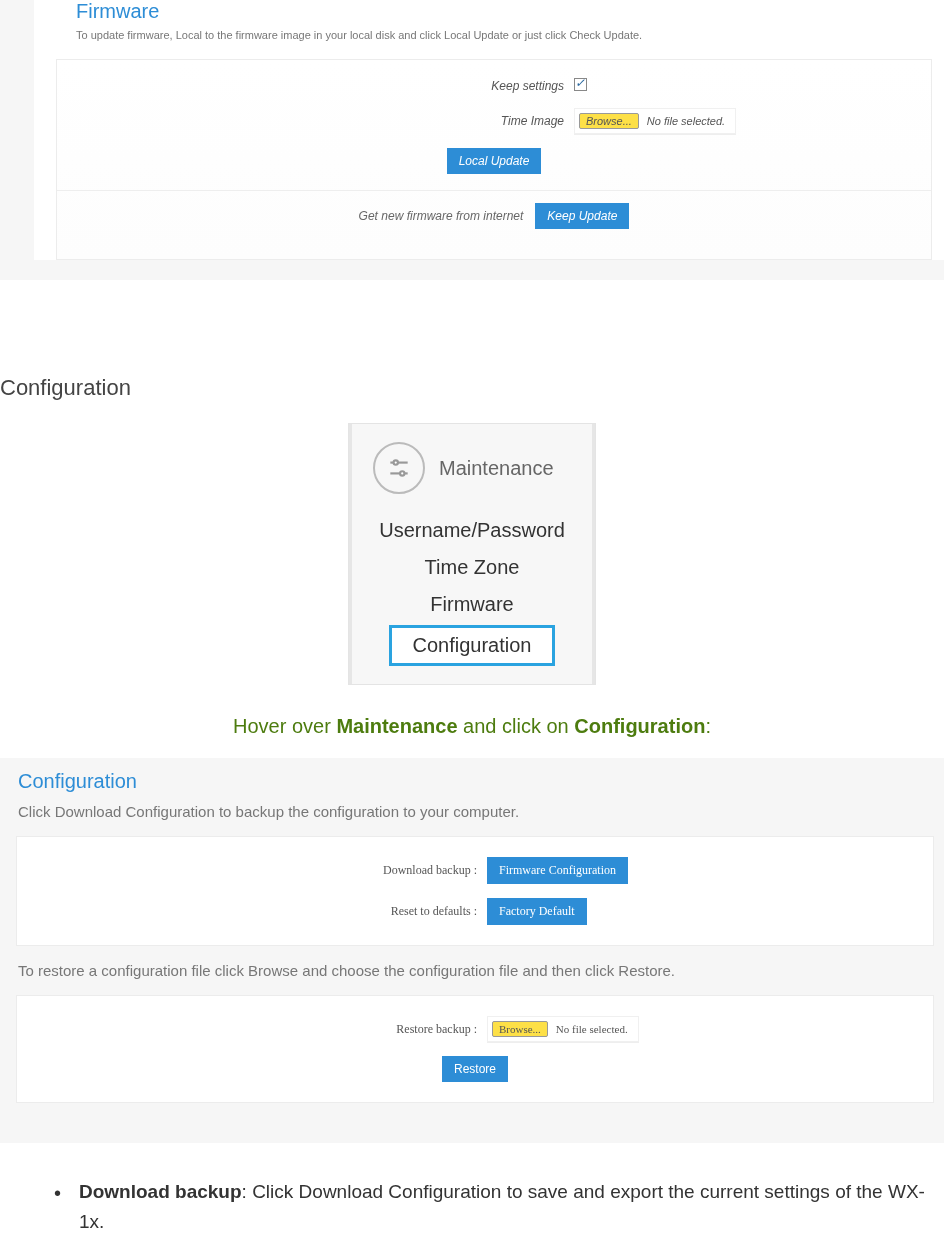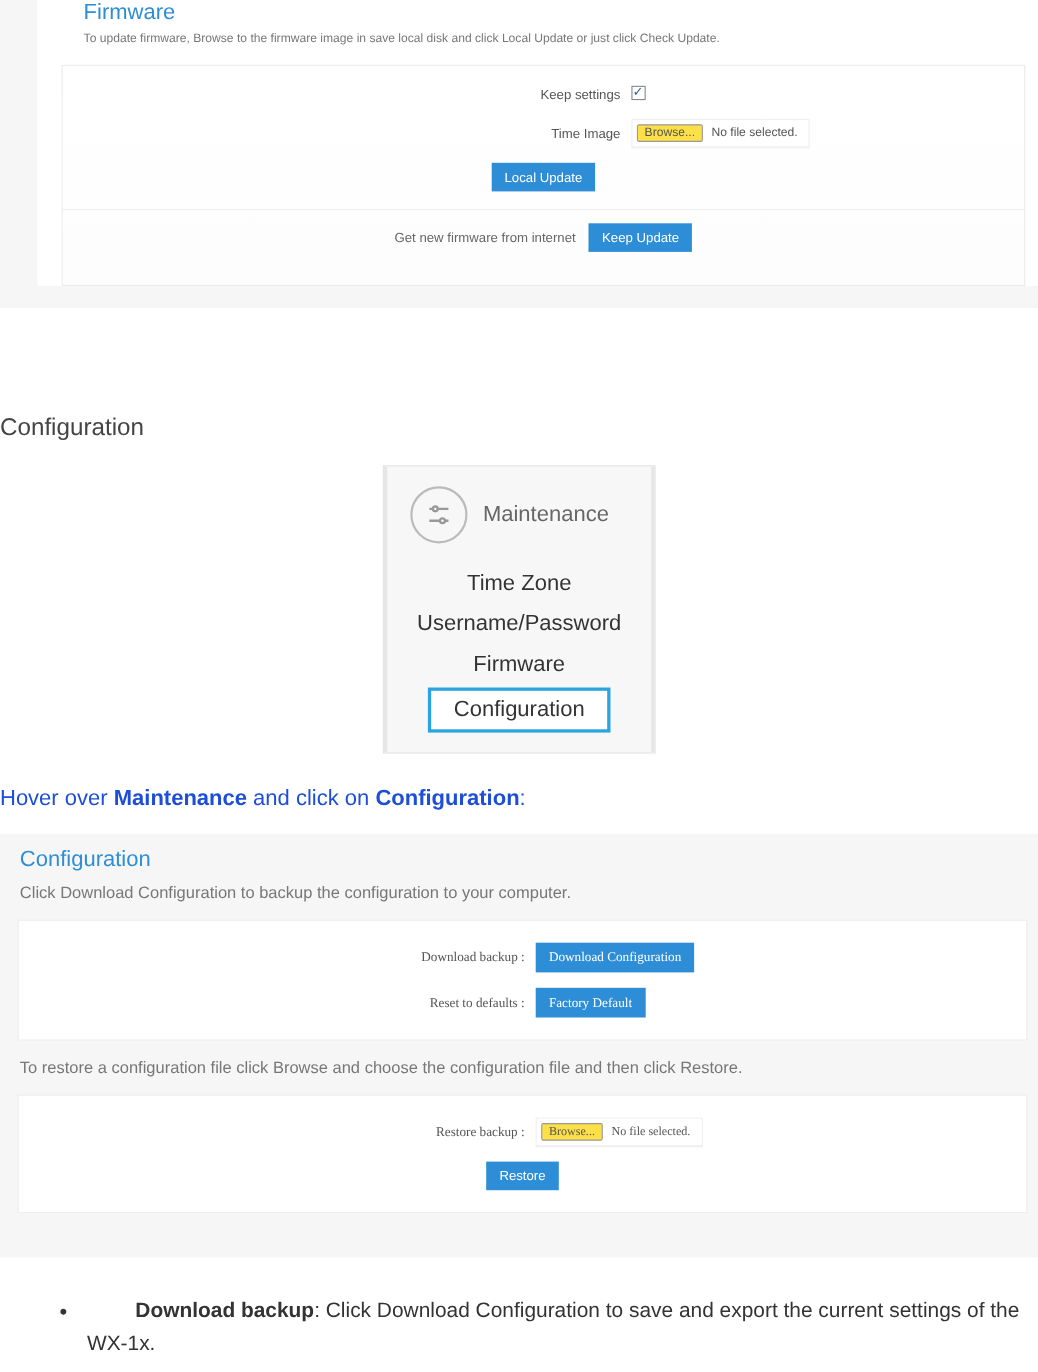--- a/index.html
+++ b/index.html
@@ -31,20 +31,21 @@
   .panel-desc {
     color: #777;
     font-size: 11px;
     padding: 0 0 18px 42px;
   }
   .inner-card {
     margin-left: 22px;
     border: 1px solid #ececec;
     background: linear-gradient(#fff, #fdfdfd);
     padding: 18px 0 30px 0;
+    font-style: italic;
   }
   .form-row {
     display: flex;
     align-items: center;
     justify-content: center;
     font-size: 12px;
     color: #555;
     margin-bottom: 14px;
   }
   .form-row .label {
@@ -160,22 +161,23 @@
   }
   .menu-item.selected {
     border: 3px solid #2aa3e0;
     background: #fff;
     margin: 2px 40px;
     padding: 6px 0;
   }
 
   .hover-line {
     font-size: 20px;
-    color: #1d4ed8;
+    color: #4d7c0f;
     margin: 0 0 20px 0;
+    text-align: center;
   }
   .hover-line b { font-weight: 700; }
 
   
   .config-outer {
     background: #f6f6f6;
     padding: 12px 10px 24px 16px;
     margin-bottom: 34px;
   }
   .config-title {
@@ -221,29 +223,29 @@
     gap: 18px;
     font-size: 19px;
     color: #333;
     line-height: 1.6;
     margin-bottom: 20px;
   }
   .dot {
     font-size: 20px;
     line-height: 1.6;
   }
-  .bullet-item b { font-weight: 700; margin-left: 44px; }
+  .bullet-item b { font-weight: 700; }
 </style>
 </head>
 <body>
 
 <div class="firmware-outer">
   <div class="firmware-panel">
     <div class="panel-title">Firmware</div>
-    <div class="panel-desc">To update firmware, Browse to the firmware image in save local disk and click Local Update or just click Check Update.</div>
+    <div class="panel-desc">To update firmware, Local to the firmware image in your local disk and click Local Update or just click Check Update.</div>
     <div class="inner-card">
       <div class="form-row">
         <div class="label">Keep settings</div>
         <div class="control"><span class="checkbox"></span></div>
       </div>
       <div class="form-row">
         <div class="label">Time Image</div>
         <div class="control">
           <span class="filebox">
             <span class="browse-btn">Browse...</span>
@@ -270,37 +272,37 @@
     <span class="maint-icon">
       <svg viewBox="0 0 24 24" fill="none" stroke="#999" stroke-width="2">
         <line x1="4" y1="7" x2="20" y2="7"></line>
         <circle cx="9" cy="7" r="2" fill="#fff"></circle>
         <line x1="4" y1="17" x2="20" y2="17"></line>
         <circle cx="15" cy="17" r="2" fill="#fff"></circle>
       </svg>
     </span>
     <span>Maintenance</span>
   </div>
+  <div class="menu-item">Username/Password</div>
   <div class="menu-item">Time Zone</div>
-  <div class="menu-item">Username/Password</div>
   <div class="menu-item">Firmware</div>
   <div class="menu-item selected">Configuration</div>
 </div>
 
 <div class="hover-line">
   <span>Hover over </span><b>Maintenance</b><span> and click on </span><b>Configuration</b><span>:</span>
 </div>
 
 <div class="config-outer">
   <div class="config-title">Configuration</div>
   <div class="config-desc">Click Download Configuration to backup the configuration to your computer.</div>
   <div class="config-card">
     <div class="cfg-row">
       <div class="lbl">Download backup :</div>
-      <span class="blue-btn">Download Configuration</span>
+      <span class="blue-btn">Firmware Configuration</span>
     </div>
     <div class="cfg-row" style="margin-bottom:0">
       <div class="lbl">Reset to defaults :</div>
       <span class="blue-btn">Factory Default</span>
     </div>
   </div>
   <div class="config-desc">To restore a configuration file click Browse and choose the configuration file and then click Restore.</div>
   <div class="config-card">
     <div class="cfg-row">
       <div class="lbl">Restore backup :</div>

